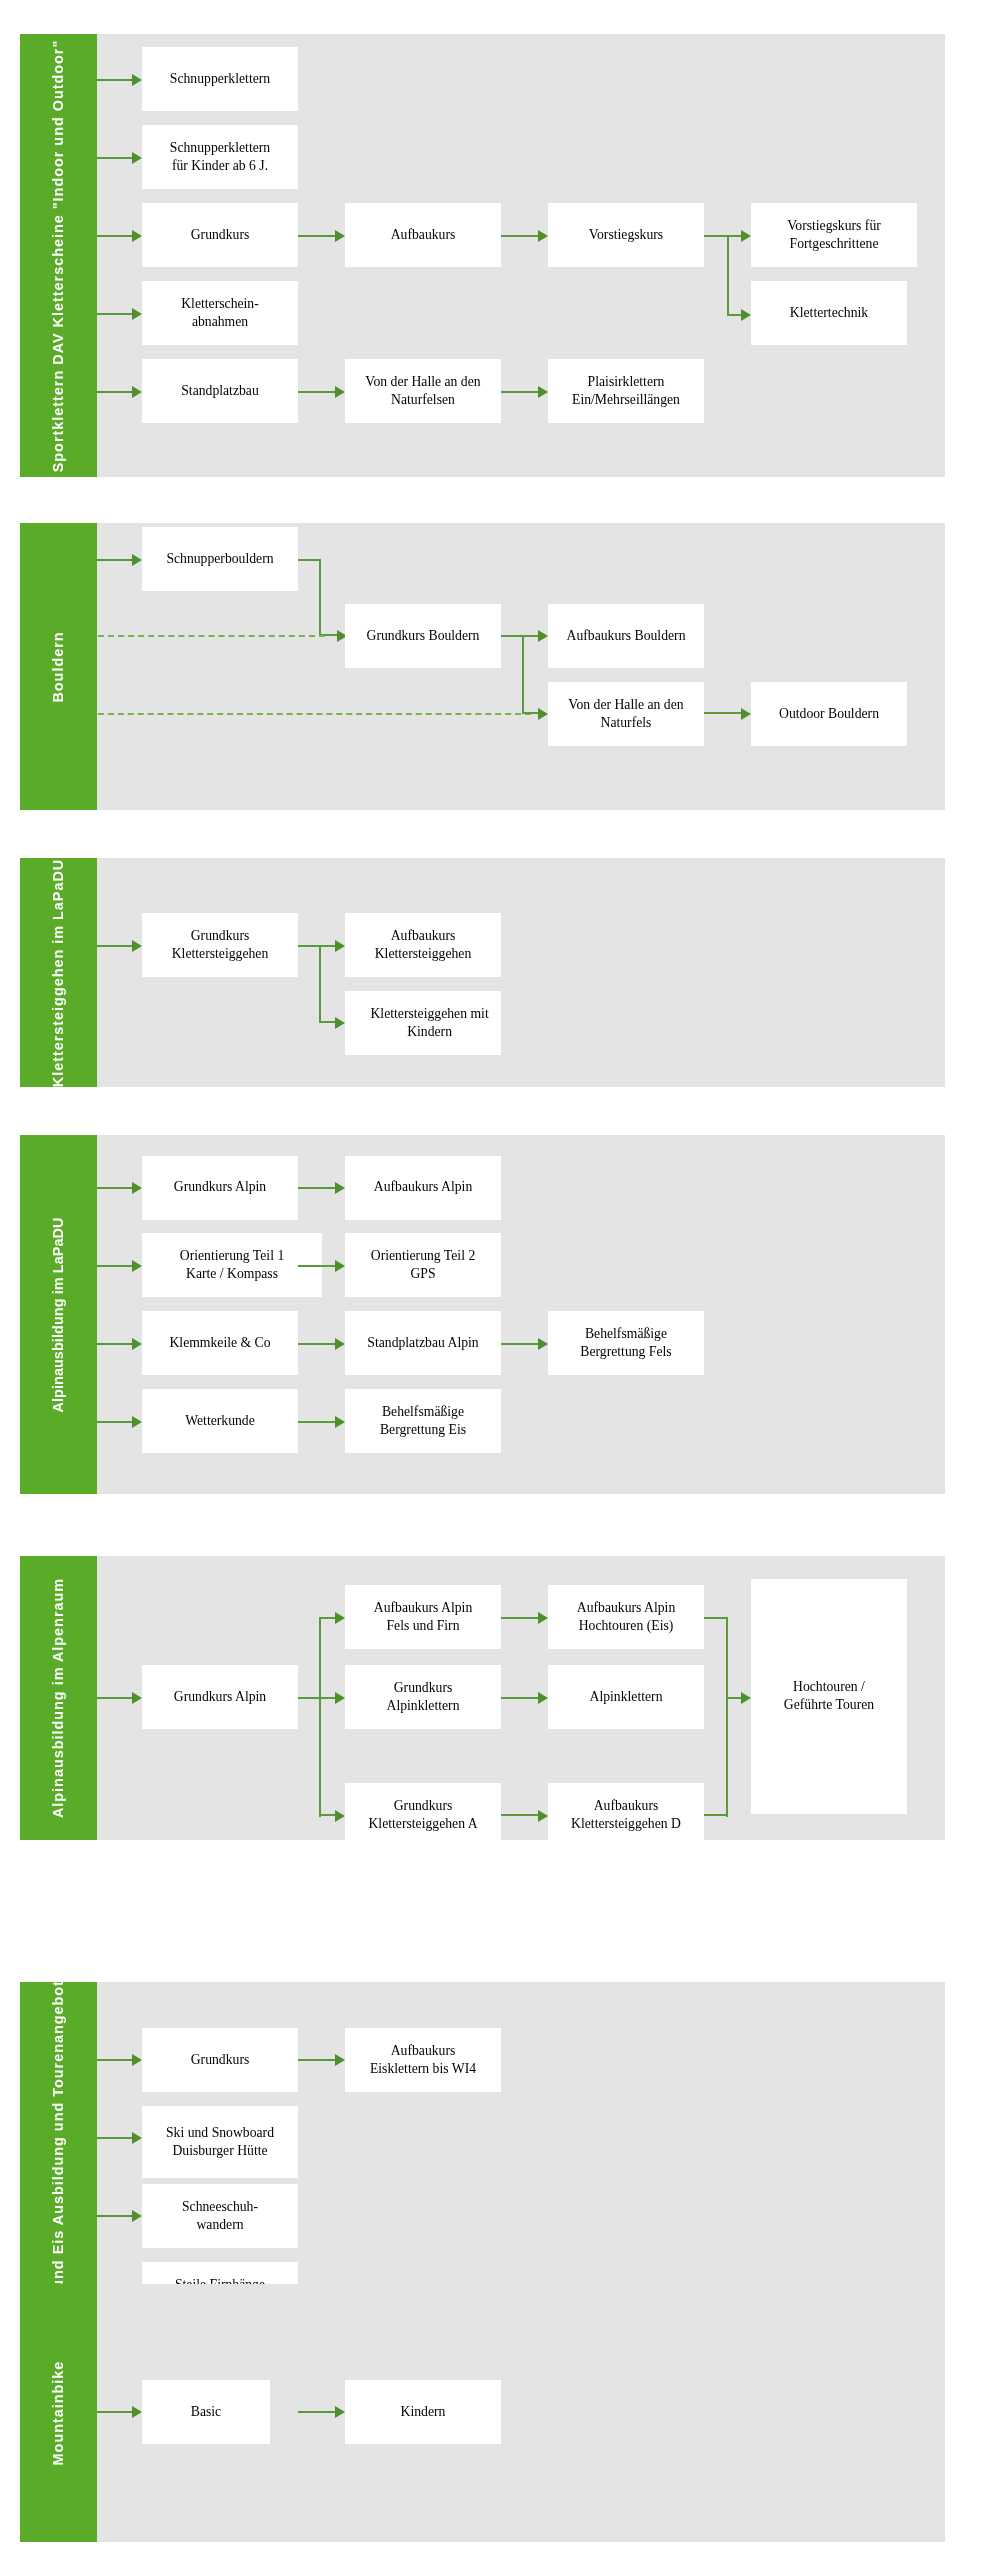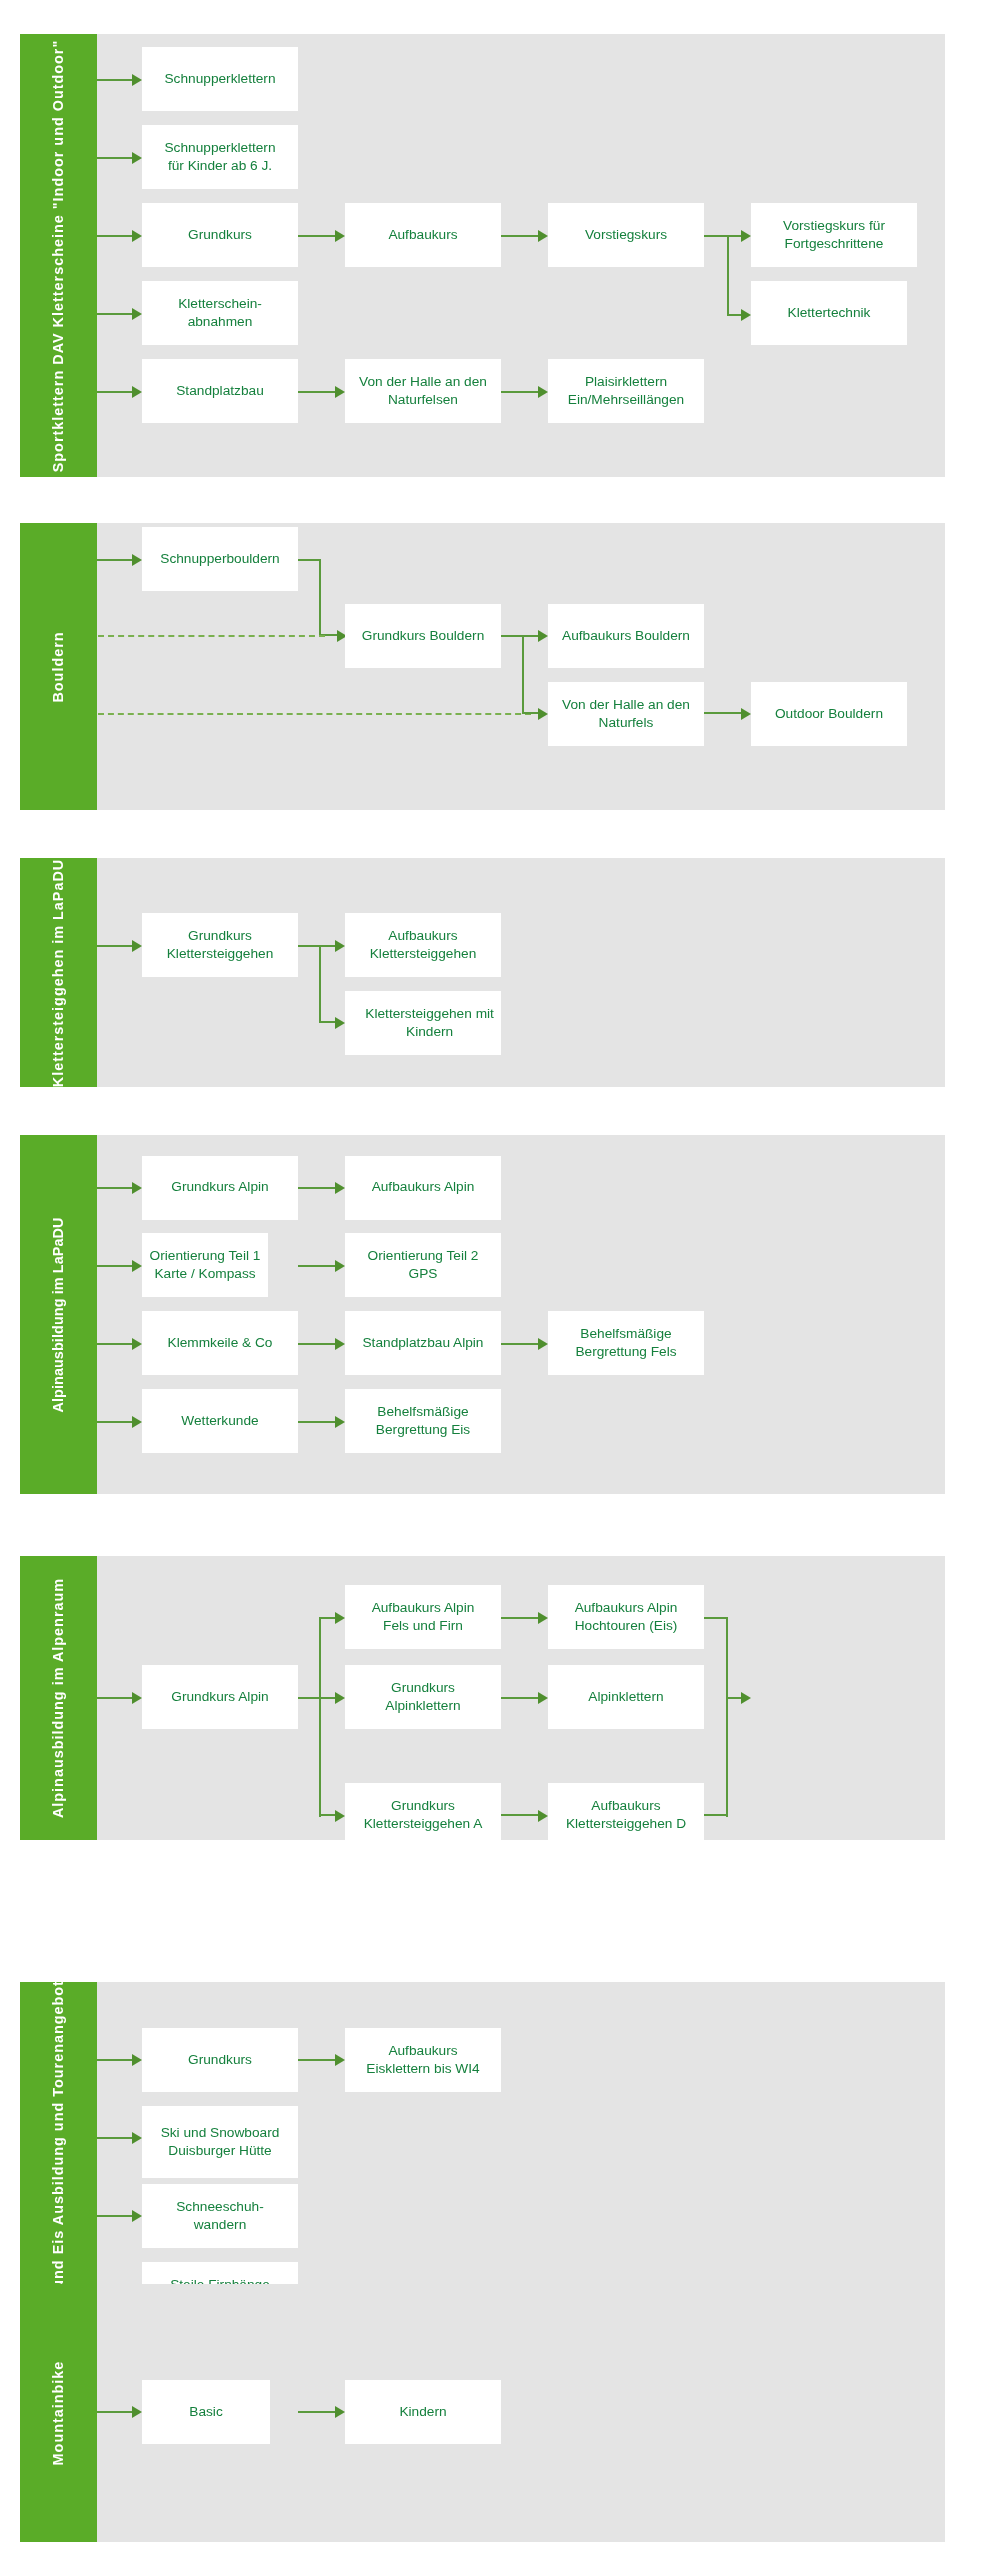--- a/index.html
+++ b/index.html
@@ -33,25 +33,26 @@
   .sec-bar .bar-label.tight{letter-spacing:0.1px;}
 
   
   .node{
     position:absolute;
     background:#ffffff;
     display:flex;
     align-items:center;
     justify-content:center;
     text-align:center;
-    color:#15803d;
+    color:#000000;
     font-size:13.7px;
     line-height:1.35;
     padding:0 6.8px;
     box-sizing:border-box;
+    font-family:Liberation Serif, serif;
   }
   .node span{display:block;}
   .h-line{position:absolute;height:2.1px;background:#5a9a3c;}
   .v-line{position:absolute;width:2.1px;background:#5a9a3c;}
   .h-dash{position:absolute;height:0;border-top:2.1px dashed #7ab04f;}
   .arrow{
     position:absolute;
     width:0;height:0;
     border-top:6.2px solid transparent;
     border-bottom:6.2px solid transparent;
@@ -257,21 +258,21 @@
     <div class="h-line" style="left:77px;top:130px;width:36px;"></div>
     <div class="arrow" style="left:112px;top:125px;"></div>
     <div class="h-line" style="left:77px;top:208px;width:36px;"></div>
     <div class="arrow" style="left:112px;top:203px;"></div>
     <div class="h-line" style="left:77px;top:286px;width:36px;"></div>
     <div class="arrow" style="left:112px;top:281px;"></div>
 
     <div class="node" style="left:122px;top:20.5px;width:156px;height:64px;">
       <span>Grundkurs Alpin</span>
     </div>
-    <div class="node" style="left:122px;top:98px;width:126px;height:64px;">
+    <div class="node" style="left:122px;top:98px;width:180px;height:64px;">
       <div>
         <span>Orientierung Teil 1</span>
         <span>Karte / Kompass</span>
       </div>
     </div>
     <div class="node" style="left:122px;top:176px;width:156px;height:64px;">
       <span>Klemmkeile &amp; Co</span>
     </div>
     <div class="node" style="left:122px;top:254px;width:156px;height:64px;">
       <span>Wetterkunde</span>
@@ -381,20 +382,26 @@
         <span>Klettersteiggehen D</span>
       </div>
     </div>
 
     <div class="h-line" style="left:684px;top:61px;width:24px;"></div>
     <div class="h-line" style="left:684px;top:258px;width:24px;"></div>
     <div class="v-line" style="left:706px;top:61px;height:200px;"></div>
     <div class="h-line" style="left:706px;top:141px;width:15px;"></div>
     <div class="arrow" style="left:721px;top:136px;"></div>
 
+    <div class="node" style="left:731px;top:22.6px;width:156px;height:235px;">
+      <div>
+        <span>Hochtouren /</span>
+        <span>Geführte Touren</span>
+      </div>
+    </div>
   </div>
 
   <div class="section" style="top:1982px;width:925px;height:357px;">
     <div class="sec-bg" style="width:925px;height:357px;"></div>
     <div class="sec-bar" style="height:357px;">
       <div class="bar-label">
         <span>Schnee und Eis</span>
         <span>Ausbildung und Tourenangebote</span>
       </div>
     </div>

